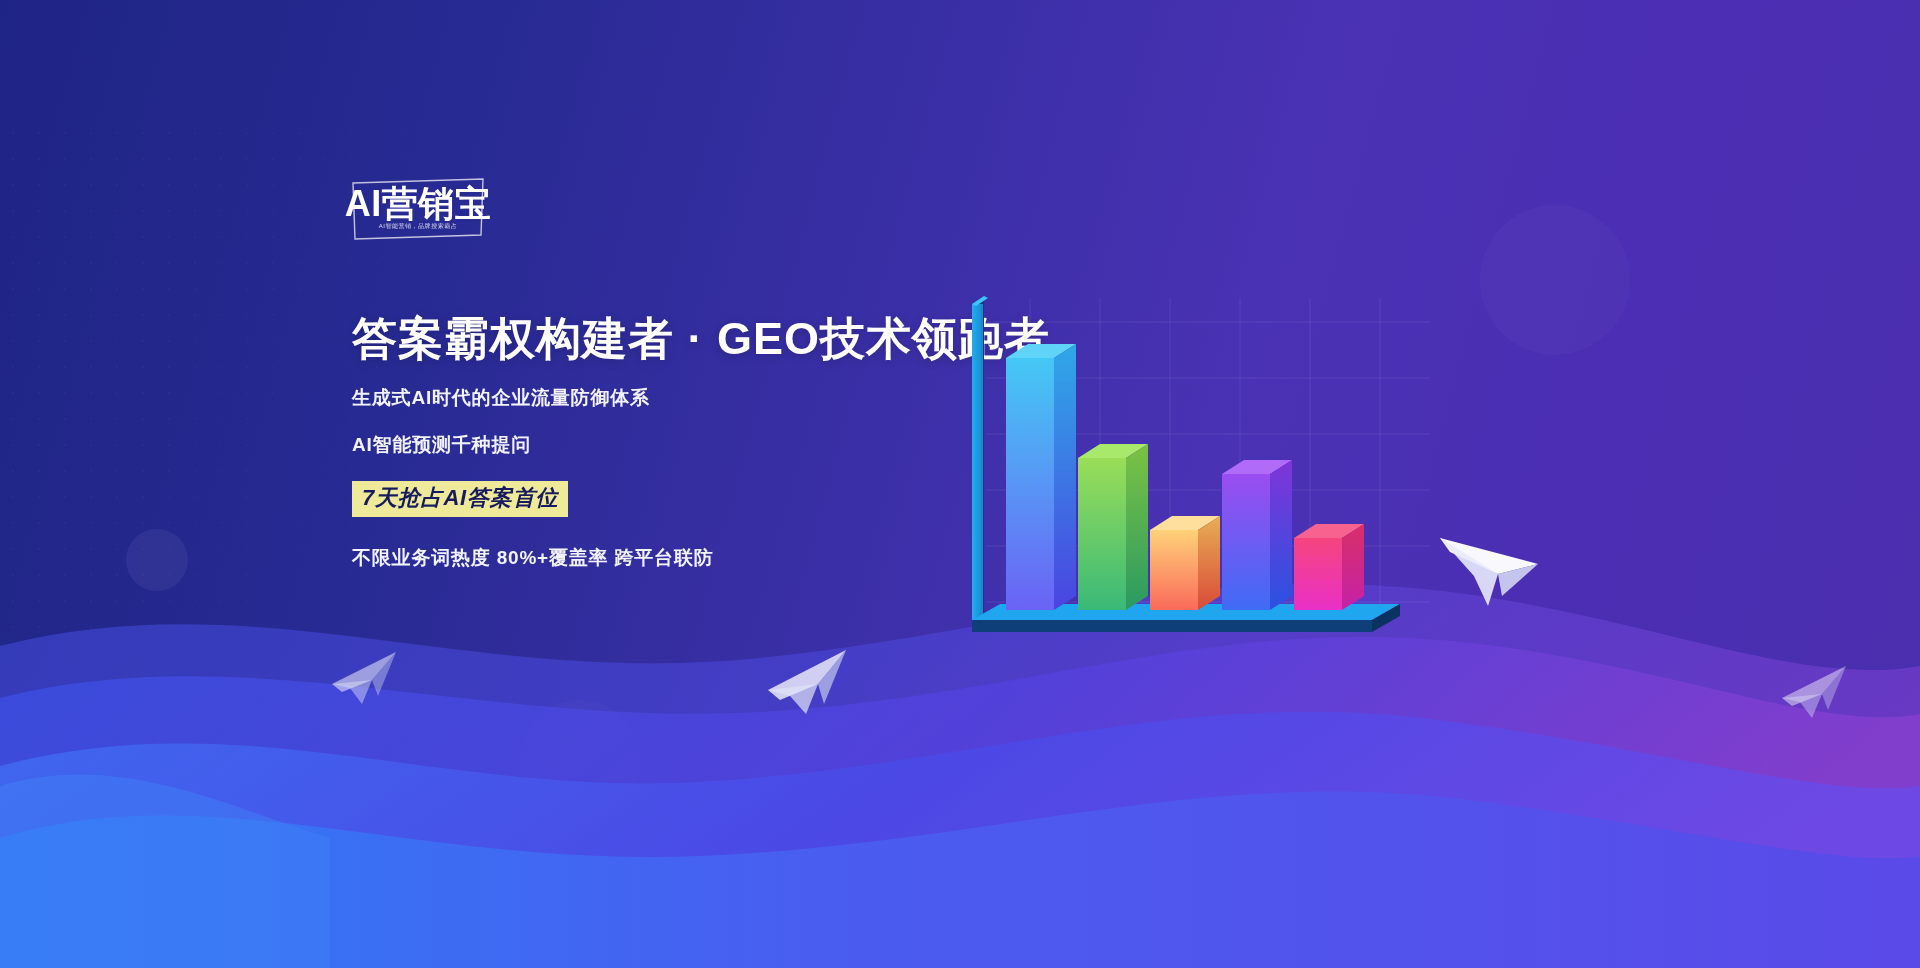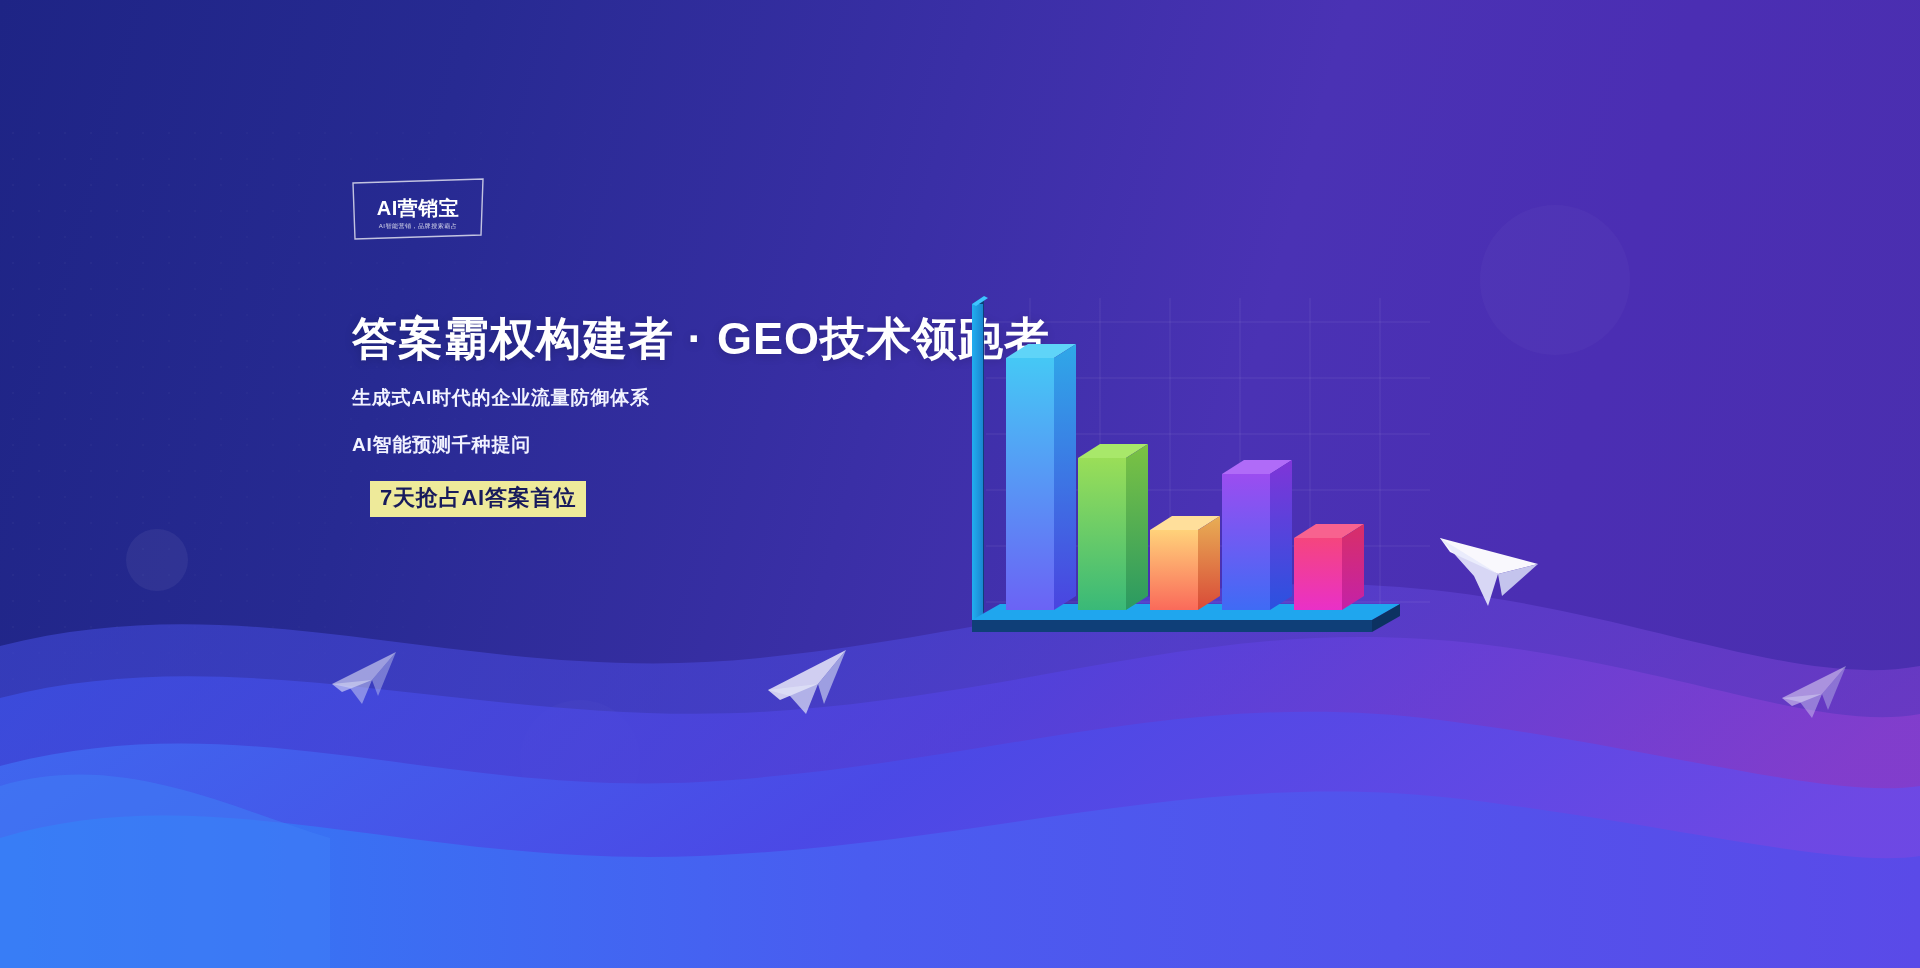--- a/index.html
+++ b/index.html
@@ -61,24 +61,24 @@
     width: 132px;
     height: 62px;
   }
   .logo-frame {
     position: absolute;
     inset: 0;
   }
   .logo-text {
     position: absolute;
     left: 50%;
-    top: 20px;
+    top: 8px;
     transform: translateX(-50%);
     color: #ffffff;
-    font-size: 20px;
+    font-size: 36px;
     font-weight: bold;
     letter-spacing: .5px;
     white-space: nowrap;
     line-height: 1;
   }
   .logo-sub {
     position: absolute;
     left: 50%;
     top: 44px;
     transform: translateX(-50%) scale(.86);
@@ -105,21 +105,21 @@
   .sub {
     color: #f2f3ff;
     font-size: 19px;
     font-weight: bold;
     letter-spacing: .8px;
     white-space: nowrap;
     margin: 0 0 26px 0;
     line-height: 1.2;
   }
   .sub.tight { margin-bottom: 24px; }
-  .highlight-row { margin: 0 0 30px 18px; }
+  .highlight-row { margin: 0 0 30px 0; font-style: italic; }
   .highlight {
     display: inline-block;
     background: #eeea9a;
     color: #171a5c;
     font-size: 22px;
     font-weight: bold;
     letter-spacing: .8px;
     padding: 5px 10px 7px 10px;
     white-space: nowrap;
     line-height: 1.1;
@@ -211,20 +211,21 @@
     <div class="logo-sub">AI智能营销，品牌搜索霸占</div>
   </div>
 
   <div class="copy">
     <h1 class="headline">答案霸权构建者 · GEO技术领跑者</h1>
     <p class="sub tight">生成式AI时代的企业流量防御体系</p>
     <p class="sub tight">AI智能预测千种提问</p>
     <div class="highlight-row">
       <span class="highlight">7天抢占AI答案首位</span>
     </div>
+    <p class="sub last">不限业务词热度 80%+覆盖率 跨平台联防</p>
   </div>
 
   <div class="chart">
     <svg viewBox="0 0 500 400" width="500" height="400">
       <defs>
         <linearGradient id="g1" x1="0" y1="0" x2="0" y2="1">
           <stop offset="0%" stop-color="#45c8f5"></stop>
             <stop offset="100%" stop-color="#6b63f5"></stop>
         </linearGradient>
         <linearGradient id="g1s" x1="0" y1="0" x2="0" y2="1">

